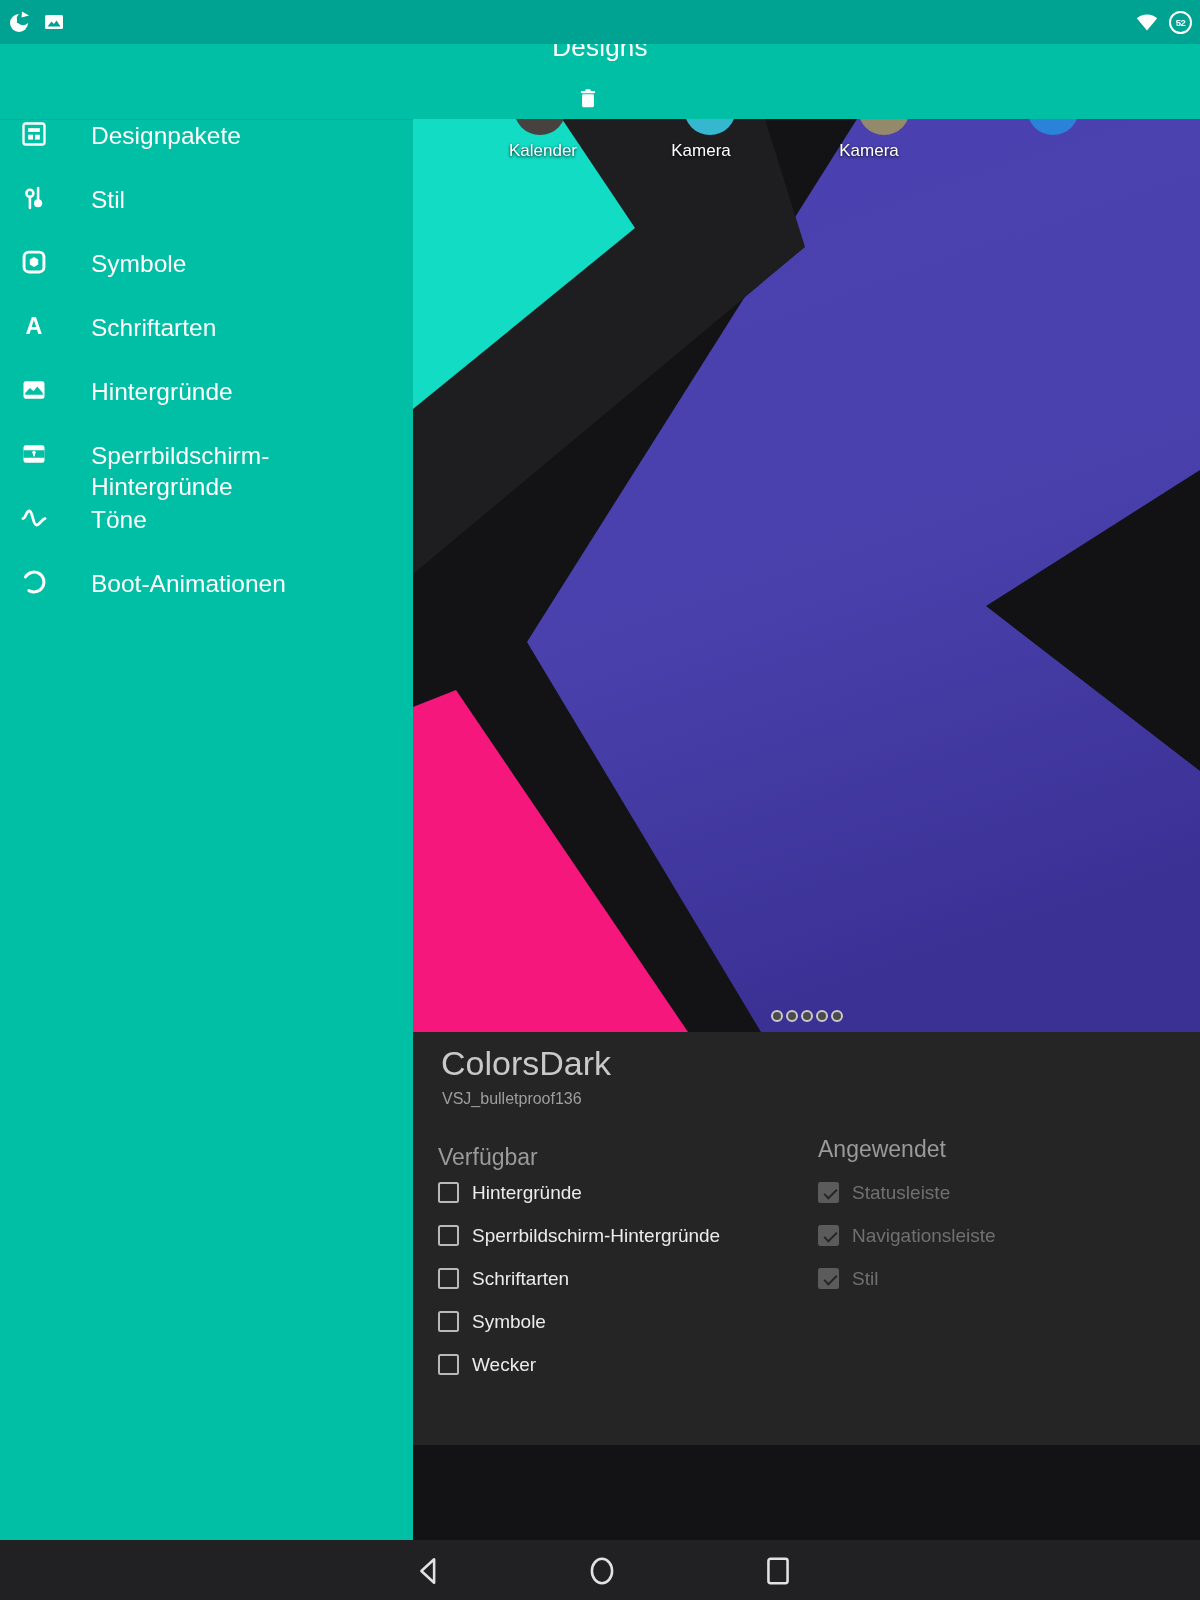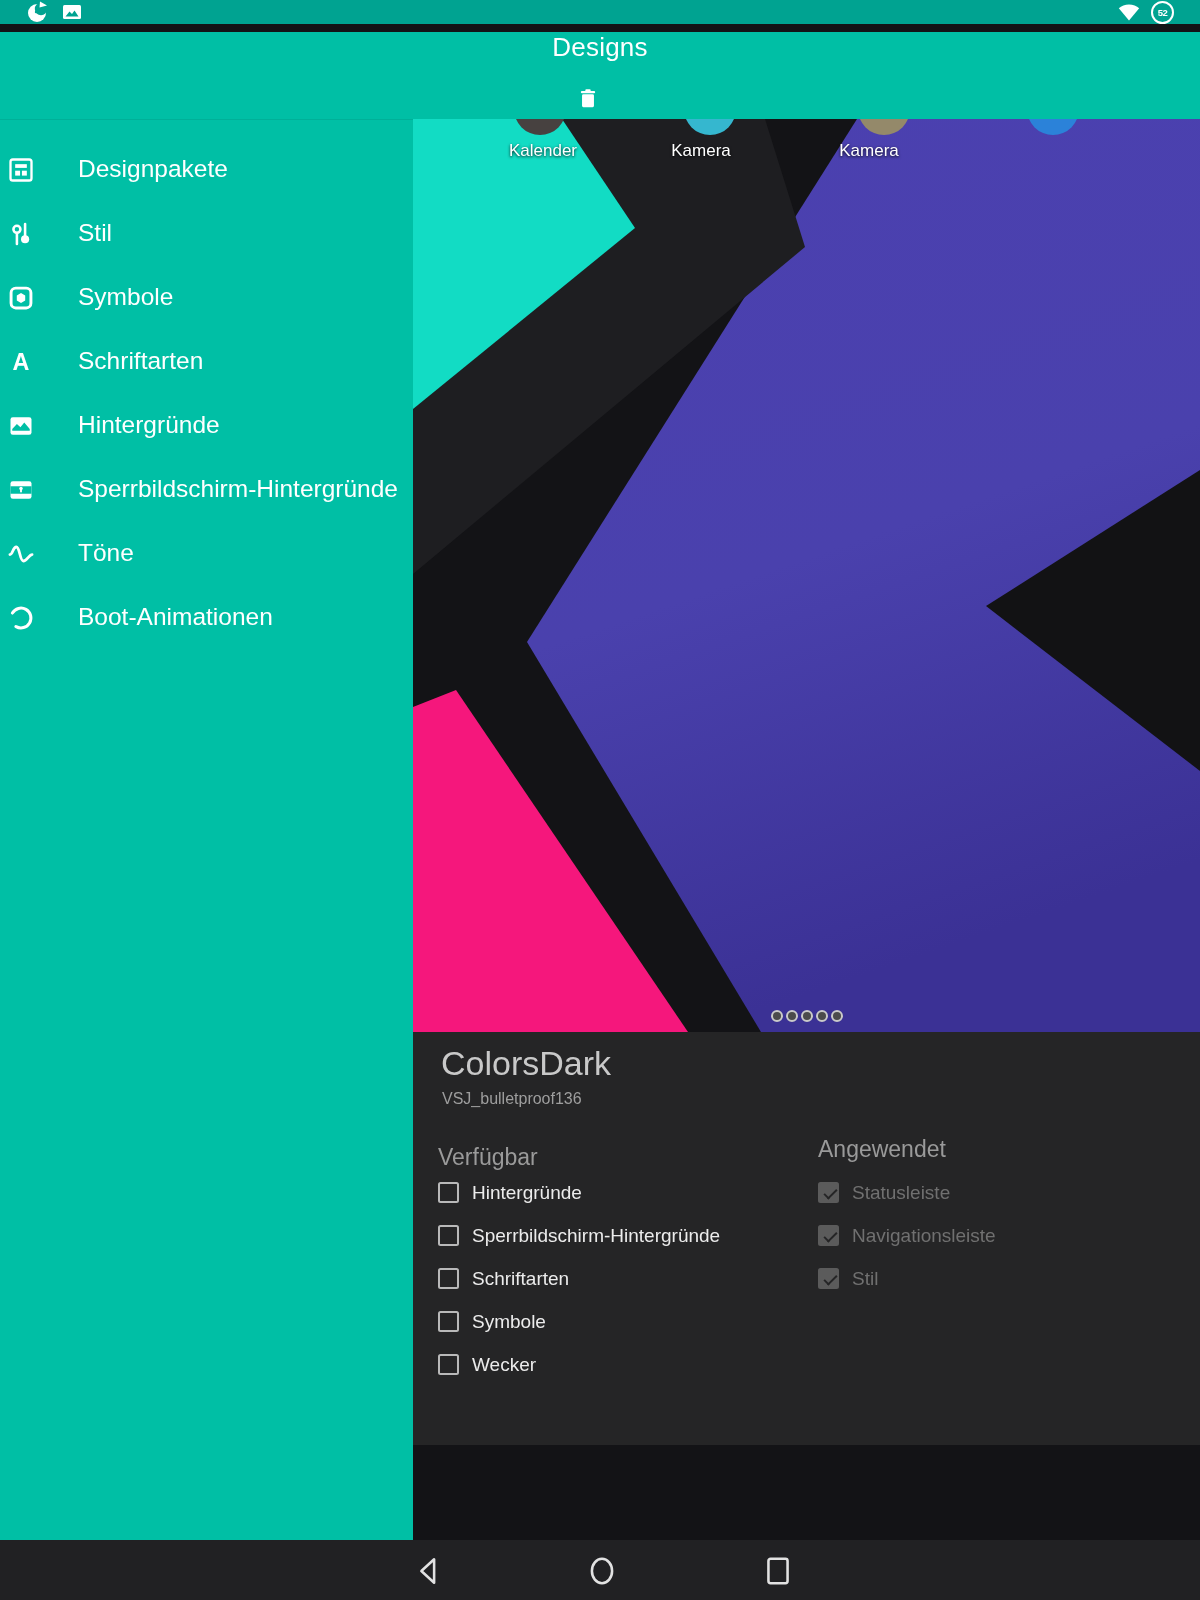--- a/index.html
+++ b/index.html
@@ -1,37 +1,37 @@
 <!DOCTYPE html>
 <html><head>
 <meta charset="utf-8">
 <style>
   * { margin:0; padding:0; box-sizing:border-box; }
   html,body { background:#000; }
   body { font-family:"Liberation Sans", sans-serif; }
   .screen { position:relative; width:1200px; height:1600px; overflow:hidden; background:#131316; }
 
   
-  .status-bar { position:absolute; top:0; left:0; width:1200px; height:24px;
-    background:#00a391; display:flex; align-items:center; justify-content:space-between; padding:0 26px; z-index:30; }
+  .status-bar { position:absolute; top:0; left:0; width:1200px; height:44px;
+    background:#00a391; display:flex; align-items:center; justify-content:space-between; padding:0 8px; z-index:30; }
   .sb-left, .sb-right { display:flex; align-items:center; gap:10px; }
   .battery-circle { position:relative; width:23px; height:23px; border:2.5px solid #fff; border-radius:50%;
     display:flex; align-items:center; justify-content:center; }
   .battery-circle span { color:#fff; font-size:9.5px; font-weight:bold; letter-spacing:-0.5px; }
 
   
   .app-bar { position:absolute; top:32px; left:0; width:1200px; height:87px; background:#00bfa5;
     display:flex; align-items:center; justify-content:space-between; padding:0 24px 0 24px; z-index:25;flex-direction:column; }
   .app-title { color:#fff; font-size:26px; font-weight:500; letter-spacing:0.2px; }
   .icon-btn { background:none; border:none; cursor:pointer; display:flex; align-items:center; padding:6px 30px 6px 6px; }
 
   
   .sidebar { position:absolute; top:119px; left:0; width:413px; height:1421px; background:#00bfa5;
     border-top:1px solid rgba(0,0,0,0.08); z-index:20; padding-top:0; }
-  .side-item { display:flex; align-items:flex-end; min-height:64px; padding-left:7px; cursor:pointer; }
+  .side-item { display:flex; align-items:flex-start; min-height:64px; padding-left:20px; cursor:pointer; }
   .side-item .s-icon { width:28px; height:28px; flex:0 0 28px; }
   .side-item .s-label { margin-left:43px; color:#fff; font-size:24.5px; line-height:1.27; padding-right:10px; }
 
   
   .content { position:absolute; top:119px; left:413px; width:787px; height:1421px; display:flex; flex-direction:column; }
 
   
   .preview { position:relative; width:787px; height:913px; overflow:hidden; background:#131316; }
   .preview svg.wall { position:absolute; inset:0; width:100%; height:100%; display:block; }
   .app-circle { position:absolute; top:-36px; width:52px; height:52px; border-radius:50%; }

